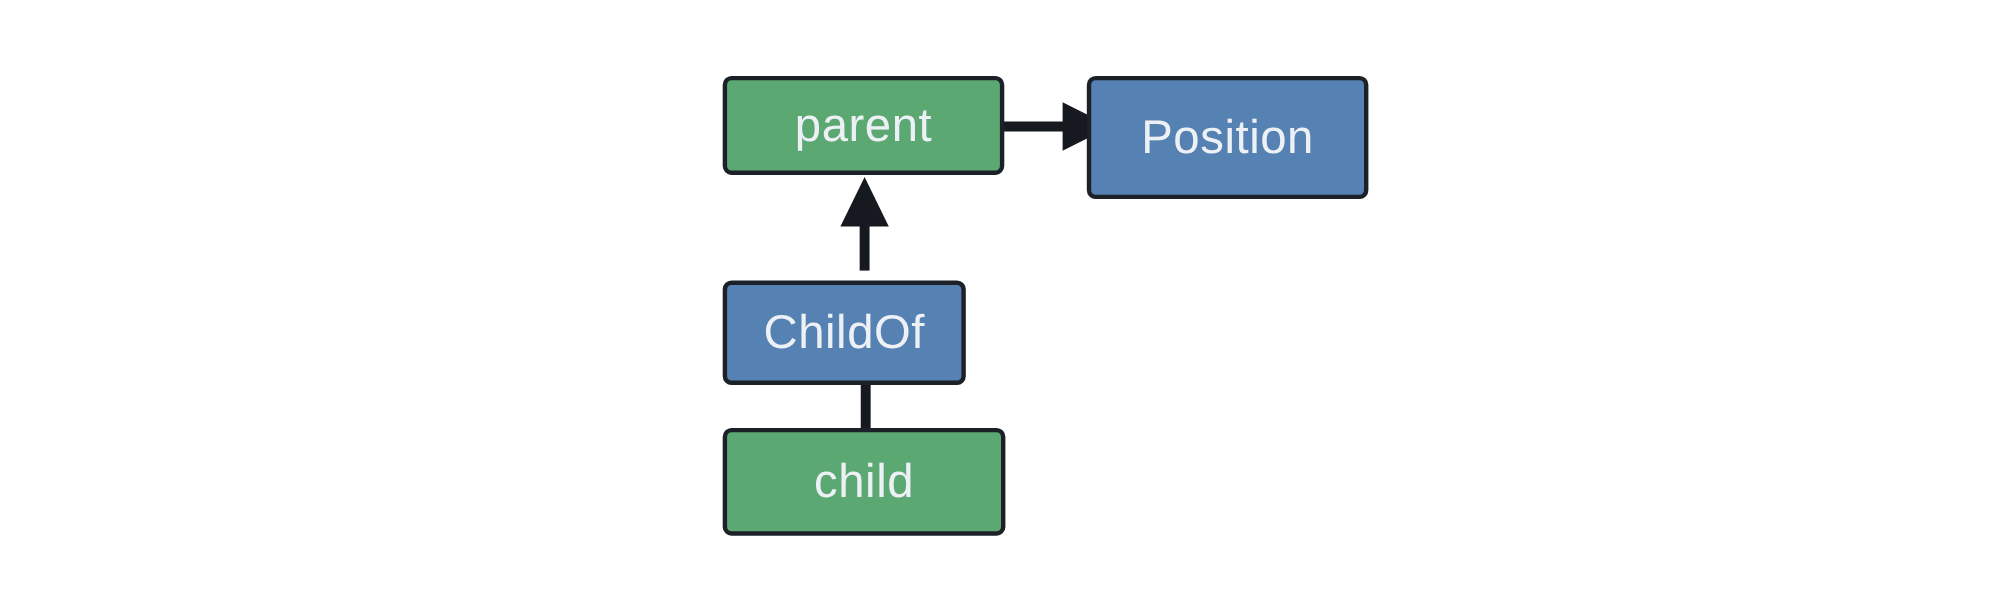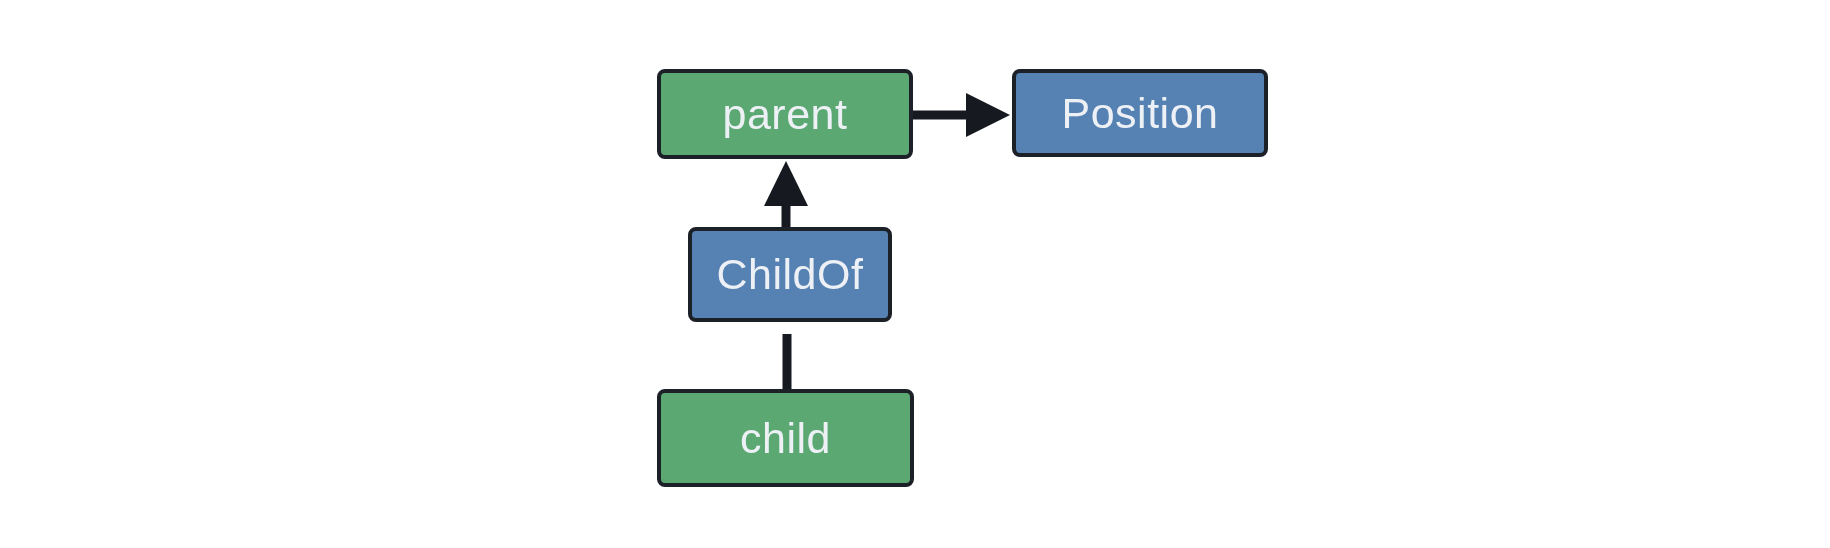--- a/index.html
+++ b/index.html
@@ -53,22 +53,22 @@
     justify-content: center;
   }
   .node-label {
     color: var(--label-text);
     font-size: 43px;
     line-height: 1;
     letter-spacing: 0.5px;
     user-select: none;
   }
   #node-parent   { left: 657px;  top: 69px;  width: 256px; height: 90px; background: var(--entity-fill); }
-  #node-position { left: 1012px; top: 69px;  width: 256px; height: 88px; background: var(--component-fill); }
-  #node-childof  { left: 657px;  top: 227px; width: 204px; height: 95px; background: var(--component-fill); margin-left: 31px; }
+  #node-position { left: 988px; top: 69px;  width: 256px; height: 112px; background: var(--component-fill); }
+  #node-childof  { left: 657px;  top: 255px; width: 221px; height: 95px; background: var(--component-fill); }
   #node-child    { left: 657px;  top: 389px; width: 257px; height: 98px; background: var(--entity-fill); }
 </style>
 </head>
 <body>
 
 <div class="canvas">
 
   <svg class="edges" viewBox="0 0 1830 548" xmlns="http://www.w3.org/2000/svg" aria-hidden="true">
 
     <g>

